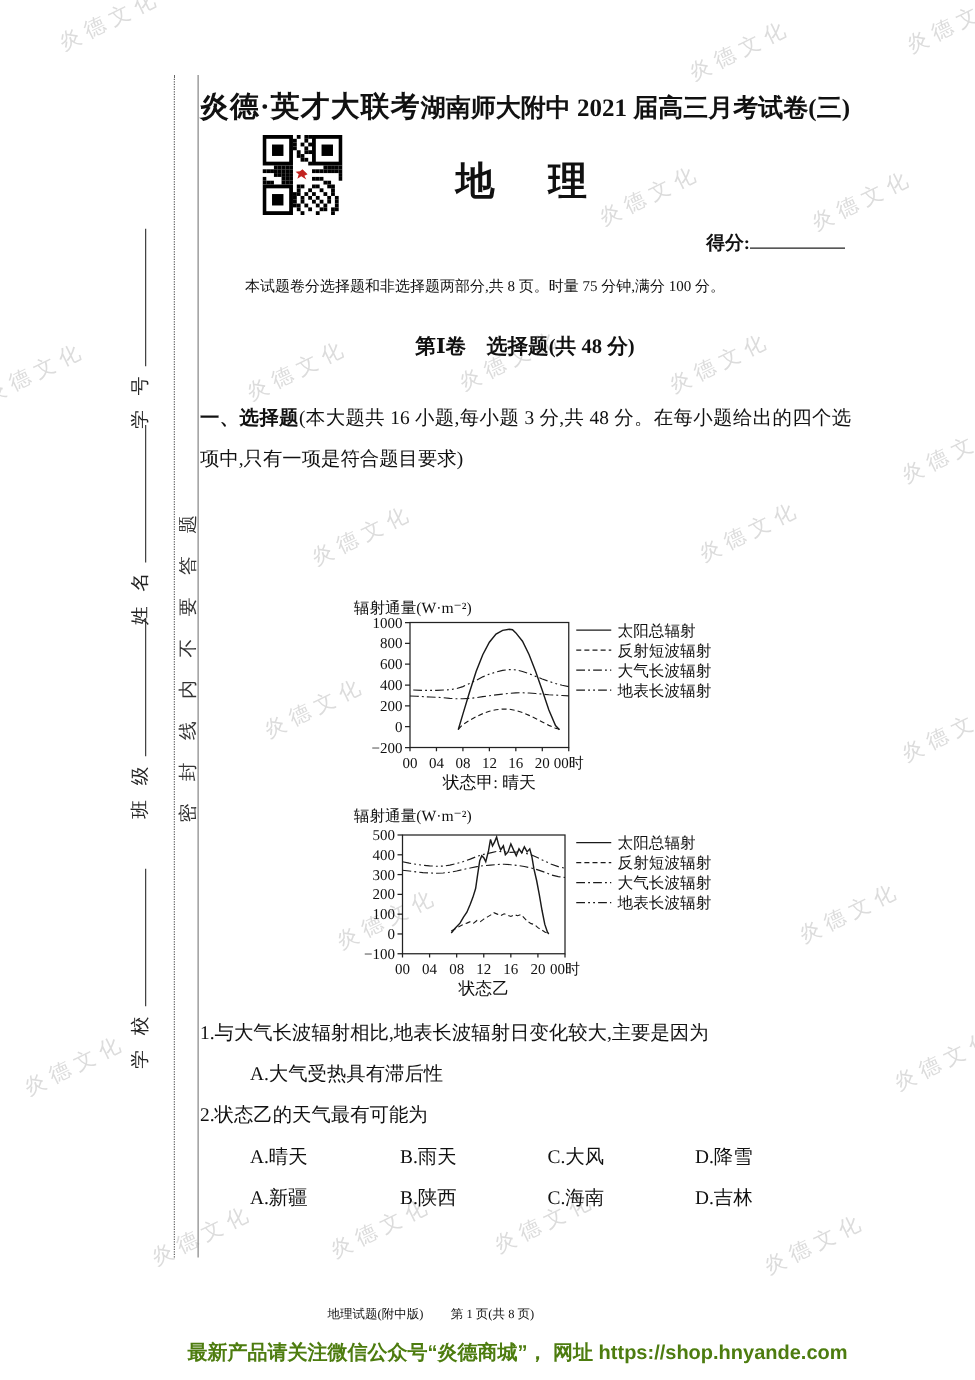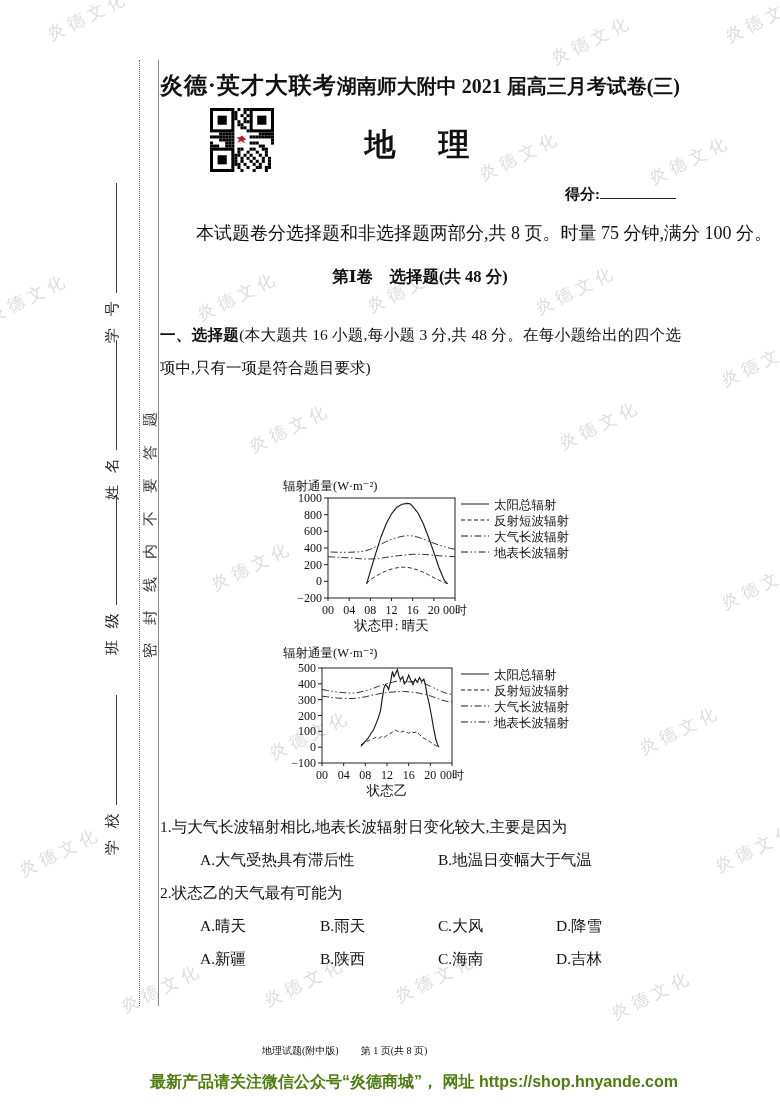--- a/index.html
+++ b/index.html
@@ -21,21 +21,21 @@
                 color:#333;white-space:nowrap;}
   
   .title{position:absolute;left:150px;top:70px;width:540px;text-align:center;font-size:20px;
          font-weight:bold;white-space:nowrap;}
   .title .brush{font-size:23px;font-weight:900;letter-spacing:1px;}
   .subject{position:absolute;left:160px;top:124px;width:520px;text-align:center;
            font-size:31px;font-weight:bold;letter-spacing:6px;}
   .qr{position:absolute;left:210px;top:108px;width:64px;height:64px;}
   .score-row{position:absolute;left:565px;top:184px;font-size:15px;font-weight:bold;}
   .score-line{display:inline-block;width:76px;height:14px;border-bottom:1.2px solid #222;}
-  .notice{position:absolute;left:196px;top:221px;font-size:18px;white-space:nowrap;}
+  .notice{position:absolute;left:196px;top:221px;font-size:12px;white-space:nowrap;}
   .part-title{position:absolute;left:160px;top:266px;width:520px;text-align:center;
               font-size:16.5px;font-weight:bold;}
   .section-intro{position:absolute;left:160px;top:318px;width:521px;font-size:15.5px;
                  line-height:33px;text-align:justify;}
   .section-intro .lead{font-weight:bold;}
   .stimulus{position:absolute;left:160px;top:385px;width:521px;font-size:15.5px;line-height:33px;
             text-align:justify;white-space:pre-line;text-indent:2em;}
   
   .chart-svg{position:absolute;left:280px;}
   #chart1{top:477px;} #chart2{top:644px;}
@@ -321,21 +321,20 @@
       <text x="214" y="66.5" font-size="12.5" fill="#111">大气长波辐射</text>
       <path d="M42.0 45.4 L47.4 46.5 L52.8 47.4 L58.3 48.2 L63.7 48.7 L69.1 49.0 L74.5 48.9 L79.9 48.1 L85.3 46.8 L90.8 45.2 L96.2 43.3 L101.6 41.1 L107.0 39.5 L112.4 38.3 L117.8 37.0 L123.3 37.5 L128.7 37.9 L134.1 37.6 L139.5 38.4 L144.9 39.8 L150.3 42.2 L155.8 44.9 L161.2 47.4 L166.6 49.3 L172.0 50.6" fill="none" stroke="#1a1a1a" stroke-width="0.9" stroke-dasharray="7,2.5,1.5,2.5,1.5,2.5"></path>
       <line x1="181" y1="78" x2="209" y2="78" stroke="#1a1a1a" stroke-width="1" stroke-dasharray="7,2.5,1.5,2.5,1.5,2.5"></line>
       <text x="214" y="82.5" font-size="12.5" fill="#111">地表长波辐射</text>
     </svg>
 
   <div id="questions">
       <div class="q-text">1.与大气长波辐射相比,地表长波辐射日变化较大,主要是因为</div>
       <div class="opt-row">
         <span class="opt" style="left: 40px;">A.大气受热具有滞后性</span>
-        <span class="opt" style="left: 278px;">B.地温日变幅大于气温</span>
       </div>
       <div class="q-text">2.状态乙的天气最有可能为</div>
       <div class="opt-row">
         <span class="opt" style="left: 40px;">A.晴天</span>
         <span class="opt" style="left: 160px;">B.雨天</span>
         <span class="opt" style="left: 278px;">C.大风</span>
         <span class="opt" style="left: 396px;">D.降雪</span>
       </div>
       <div class="opt-row">
         <span class="opt" style="left: 40px;">A.新疆</span>

